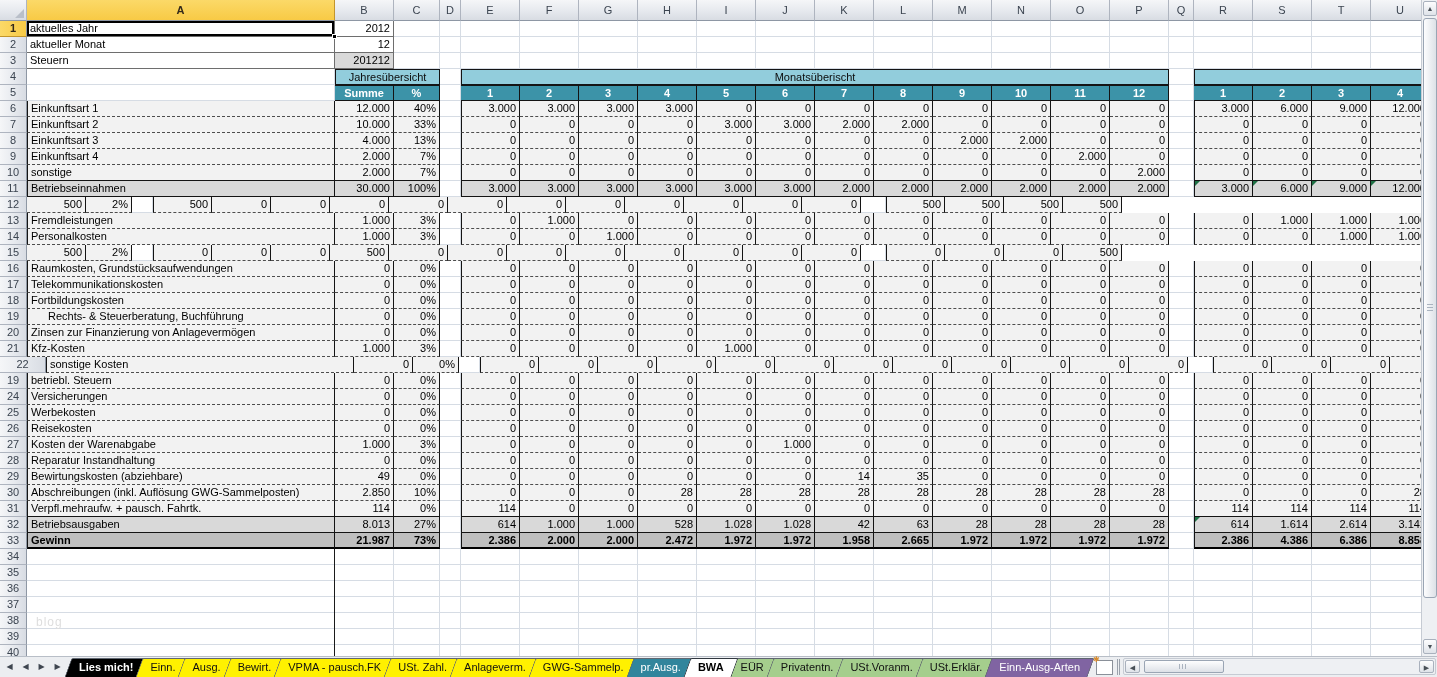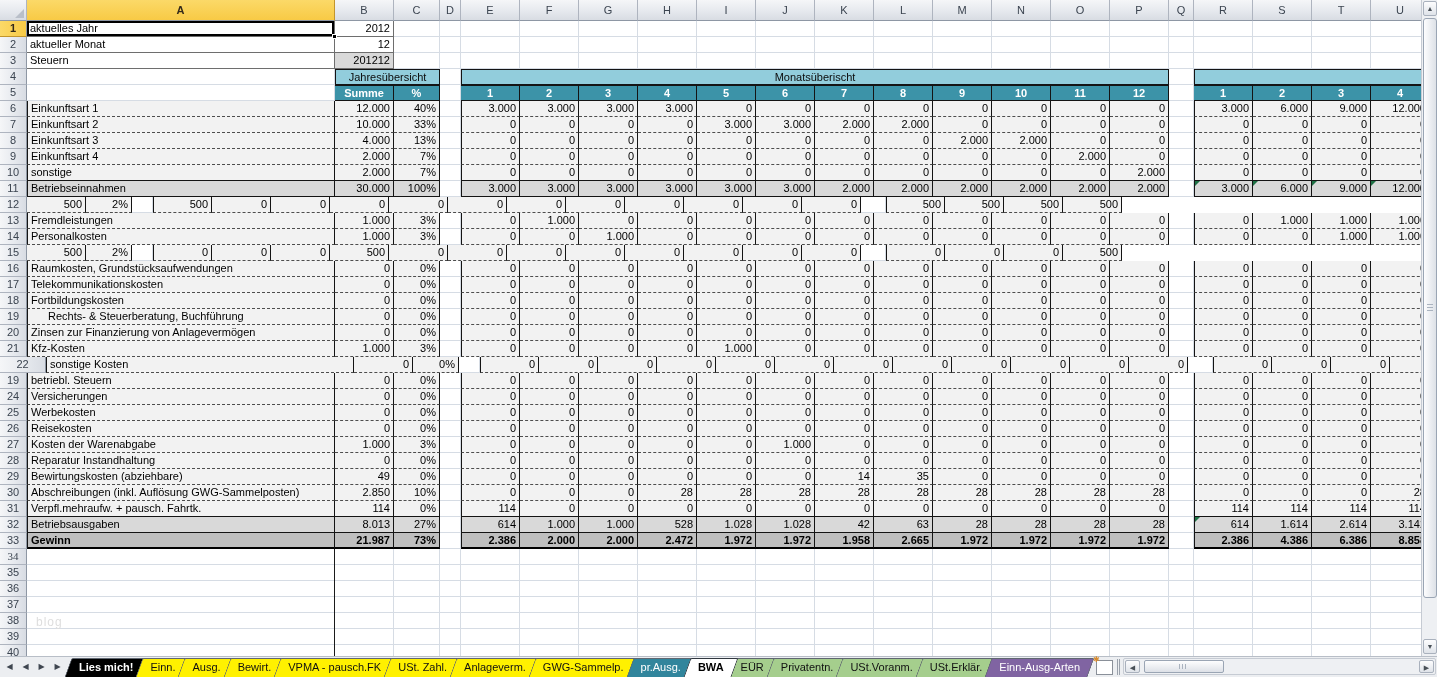--- a/index.html
+++ b/index.html
@@ -876,21 +876,21 @@
           <div class="c num data tot" style="width: 59px;">1.972</div>
           <div class="c num data tot" style="width: 59px;">1.972</div>
           <div class="c num data tot" style="width: 59px;">1.972</div>
           <div class="c" style="width: 25px;"></div>
           <div class="c num data tot dleft" style="width: 59px;">2.386</div>
           <div class="c num data tot" style="width: 59px;">4.386</div>
           <div class="c num data tot" style="width: 59px;">6.386</div>
           <div class="c num data tot" style="width: 59px;">8.858</div>
         </div>
         <div class="grow">
-          <div class="rowh" style="width: 27px; font-family: Liberation Serif, serif;">34</div>
+          <div class="rowh" style="width: 27px;">34</div>
           <div class="c" style="width: 308px;"></div>
           <div class="c" style="width: 59px;"></div>
           <div class="c" style="width: 46px;"></div>
           <div class="c" style="width: 21px;"></div>
           <div class="c" style="width: 59px;"></div>
           <div class="c" style="width: 59px;"></div>
           <div class="c" style="width: 59px;"></div>
           <div class="c" style="width: 59px;"></div>
           <div class="c" style="width: 59px;"></div>
           <div class="c" style="width: 59px;"></div>

